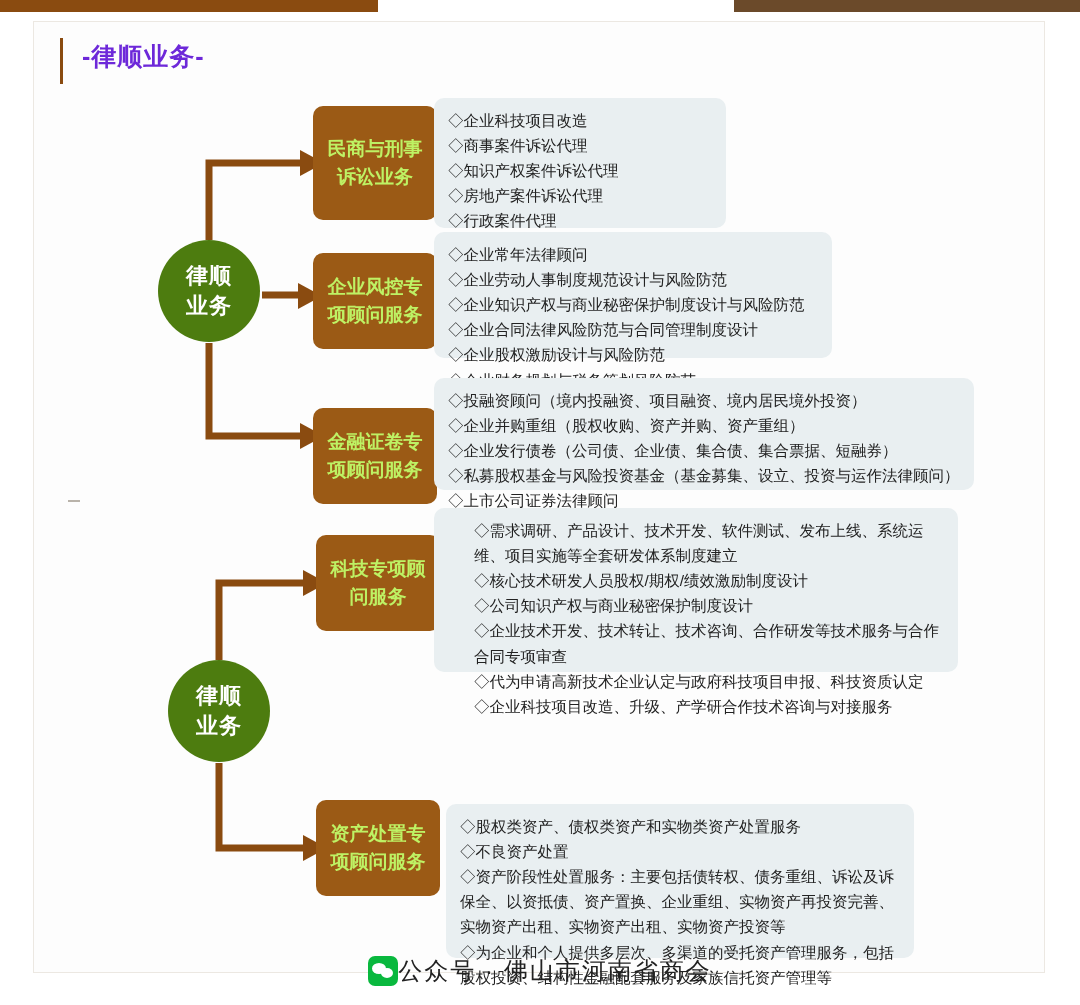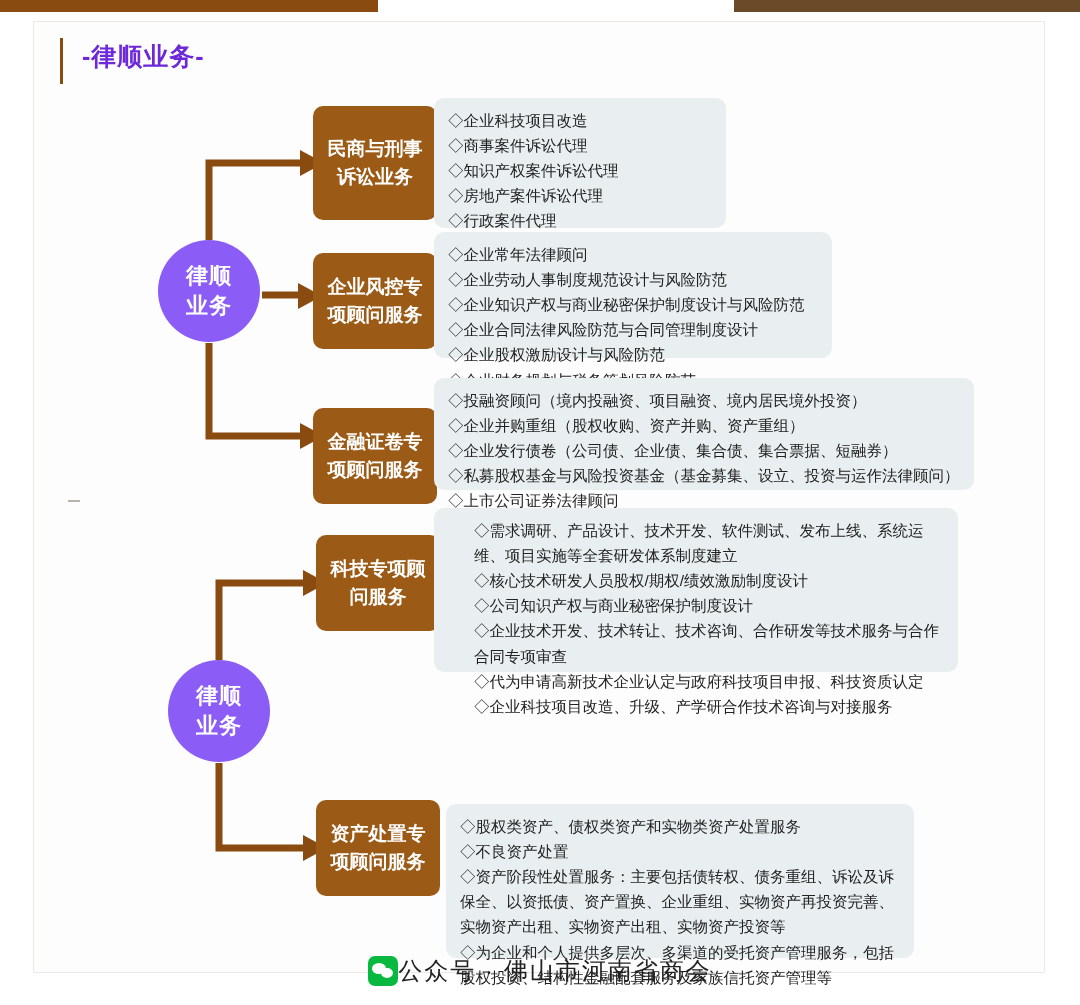--- a/index.html
+++ b/index.html
@@ -53,39 +53,39 @@
     position: absolute;
     left: 68px; top: 500px;
     width: 12px; height: 2px;
     background: #b9b3aa;
   }
 
   
   .hub {
     position: absolute;
     border-radius: 50%;
-    background: #8b5cf6;
+    background: #4d7c0f;
     color: #ffffff;
     font-size: 22px;
     font-weight: bold;
     line-height: 1.35;
     display: flex;
     align-items: center;
     justify-content: center;
     text-align: center;
     letter-spacing: 1px;
   }
   #hub-1 { left: 158px; top: 240px; width: 102px; height: 102px; }
   #hub-2 { left: 168px; top: 660px; width: 102px; height: 102px; }
 
   
   .cat {
     position: absolute;
     background: #9b5a15;
-    color: #ffffff;
+    color: #bef264;
     border-radius: 10px;
     font-size: 19px;
     font-weight: bold;
     line-height: 1.45;
     display: flex;
     align-items: center;
     justify-content: center;
     text-align: center;
     padding: 24px 10px;
     box-sizing: border-box;

